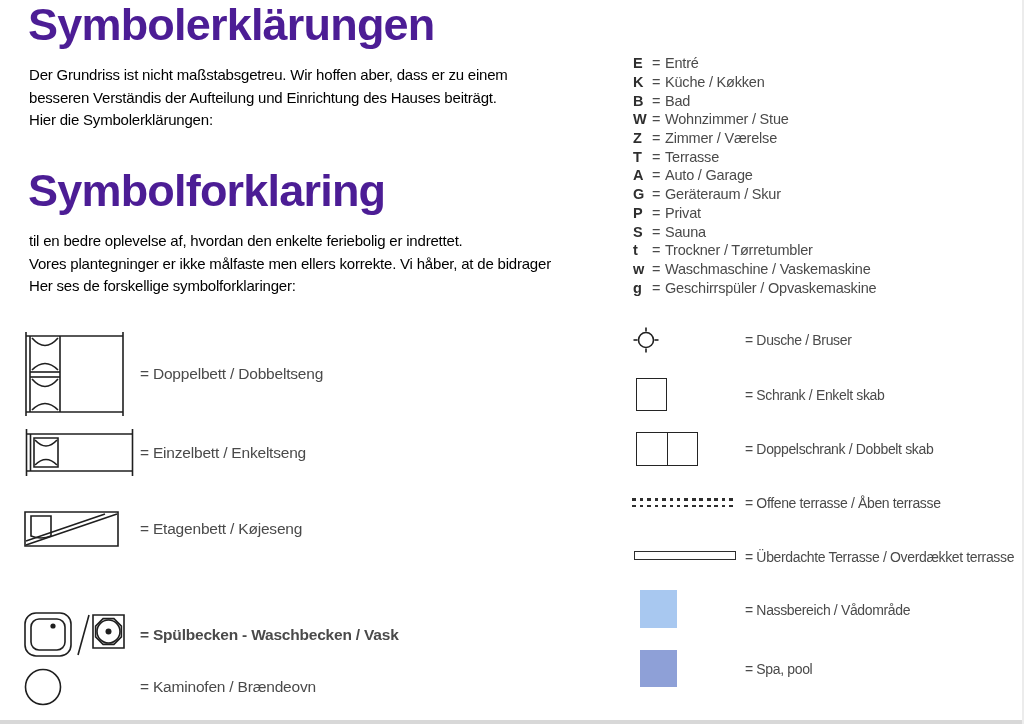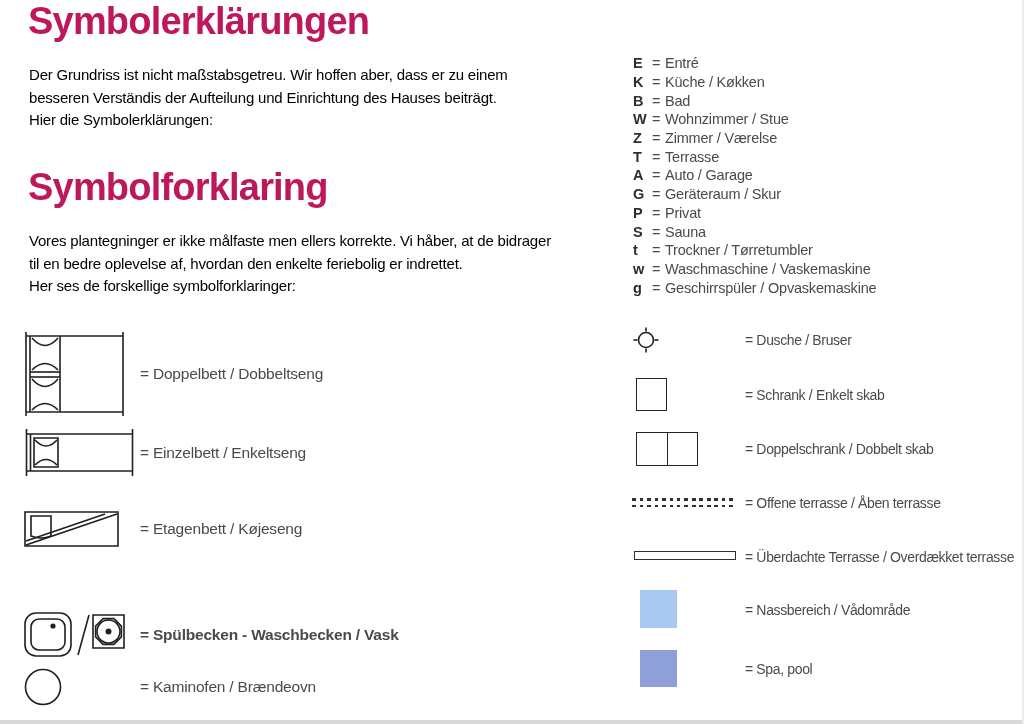--- a/index.html
+++ b/index.html
@@ -1,19 +1,19 @@
 <!DOCTYPE html>
 <html><head>
 <meta charset="utf-8">
 <style>
   html,body{margin:0;padding:0;background:#ffffff;}
   body{width:1024px;height:724px;position:relative;overflow:hidden;
        font-family:"Liberation Sans","DejaVu Sans",sans-serif;color:#474747;}
   .abs{position:absolute;}
-  .h1{font-size:38px;font-weight:bold;color:#be185d;letter-spacing:-0.8px;line-height:1;}
+  .h1{font-size:45px;font-weight:bold;color:#4c1d95;letter-spacing:-0.8px;line-height:1;}
   .para{font-size:15px;line-height:22.6px;color:#000000;letter-spacing:-0.2px;}
   .para span{display:block;}
   
   .letters{left:633px;top:54px;}
   .letter-row{display:flex;height:18.7px;align-items:center;font-size:14.5px;}
   .letter-row .lt{width:19px;font-weight:bold;color:#2e2e2e;}
   .letter-row .eq{width:13px;color:#4a4a4a;}
   .letter-row .tx{color:#4a4a4a;letter-spacing:-0.2px;white-space:nowrap;}
   
   .sym-row-l{left:24px;width:560px;}
@@ -40,22 +40,22 @@
 
 <div class="abs h1" style="left:28px;top:2px;">Symbolerklärungen</div>
 <div class="abs para" style="left:29px;top:64px;">
   <span>Der Grundriss ist nicht maßstabsgetreu. Wir hoffen aber, dass er zu einem</span>
   <span>besseren Verständis der Aufteilung und Einrichtung des Hauses beiträgt.</span>
   <span>Hier die Symbolerklärungen:</span>
 </div>
 
 <div class="abs h1" style="left:28px;top:168px;">Symbolforklaring</div>
 <div class="abs para" style="left:29px;top:230px;">
+  <span>til en bedre oplevelse af, hvordan den enkelte feriebolig er indrettet.</span>
   <span>Vores plantegninger er ikke målfaste men ellers korrekte. Vi håber, at de bidrager</span>
-  <span>til en bedre oplevelse af, hvordan den enkelte feriebolig er indrettet.</span>
   <span>Her ses de forskellige symbolforklaringer:</span>
 </div>
 
 <div class="abs letters">
   <div class="letter-row">
       <span class="lt">E</span>
       <span class="eq">=</span>
       <span class="tx">Entré</span>
     </div>
   <div class="letter-row">

